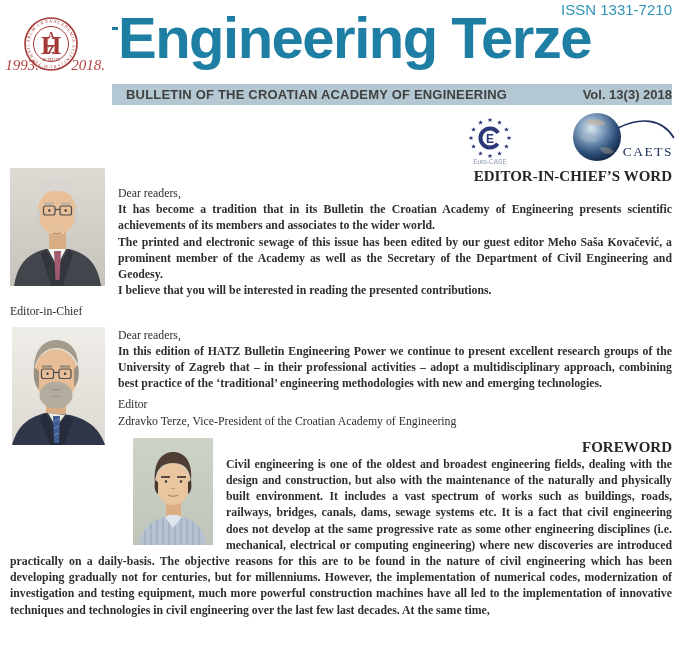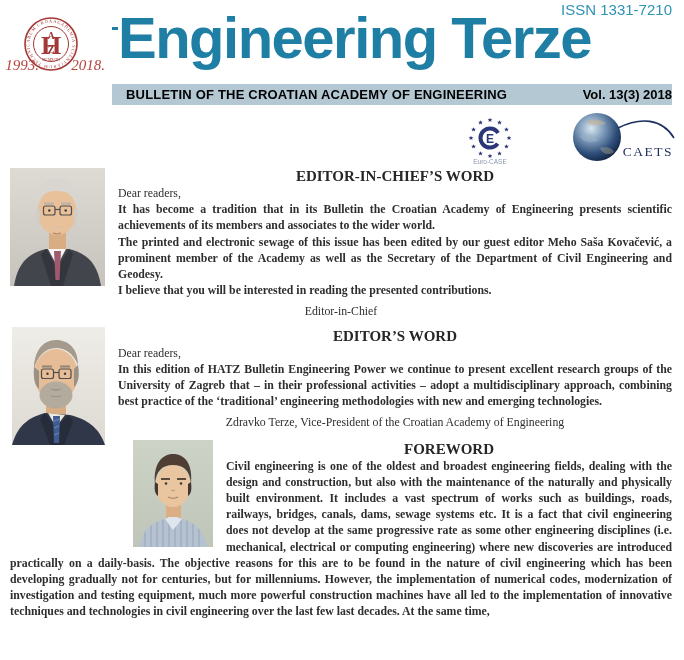--- a/index.html
+++ b/index.html
@@ -8,38 +8,38 @@
   
   .issn{position:absolute;top:1px;right:12px;font-family:"Liberation Sans",sans-serif;
         font-size:15px;color:#2e93b4;}
   .masthead{position:absolute;left:118px;top:8px;font-family:"Liberation Sans",sans-serif;
         font-weight:bold;font-size:58px;line-height:1.05;color:#1e7ea4;letter-spacing:-1.5px;
         white-space:nowrap;}
   .title-dash{position:absolute;left:112px;top:27px;width:6px;height:2.5px;background:#1e7ea4;}
   .seal-svg{position:absolute;left:0;top:12px;}
   .banner{position:absolute;left:112px;top:84px;width:560px;height:21px;background:#b3c8d2;
         display:flex;align-items:center;font-family:"Liberation Sans",sans-serif;
-        font-weight:bold;font-size:13px;color:#000000;}
+        font-weight:bold;font-size:13px;color:#404040;}
   .banner-text{margin-left:14px;letter-spacing:0.2px;}
   .banner-vol{margin-left:auto;margin-right:0;}
   .partner-svg{position:absolute;left:440px;top:110px;}
   
   .content{position:absolute;left:0;top:167px;width:684px;box-sizing:border-box;
         padding:0 12px 0 10px;font-size:11.8px;line-height:16.2px;text-align:justify;}
   .sec{overflow:visible;}
   .sec2{margin-top:7px;}
   .sec3{margin-top:9px;}
   .photo{float:left;display:block;}
   .photo1{width:95px;height:118px;margin:1px 13px 3px 0;}
   .photo2{width:93px;height:118px;margin:0 13px 3px 2px;}
   .photo3{width:80px;height:107px;margin:0 13px 3px 15px;}
-  h2{font-size:15px;line-height:18px;font-weight:bold;margin:0;text-align:center;color:#262626;}
+  h2{font-size:15px;line-height:18px;font-weight:bold;margin:0;text-align:right;color:#262626;}
   .sec2 h2{margin-top:7px;}
   .content p{margin:0;font-weight:bold;}
-  .signoff{text-align:center;margin-top:5px;clear:none;}
+  .signoff{text-align:left;margin-top:5px;clear:none;}
 </style>
 </head>
 <body>
 
 <div class="page">
 
   <div class="issn">ISSN 1331-7210</div>
 
   <div class="title-dash"></div>
   <div class="masthead">Engineering Terze</div>
@@ -168,24 +168,24 @@
         <path d="M37,61 Q44,64 51,61 Q44,66 37,61 Z" fill="#8f867a"></path>
         <path d="M39,69 Q44,70.5 49,69" fill="none" stroke="#9a9184" stroke-width="1"></path>
         <path d="M0,118 C6,97 18,90 33,86 L58,88 C74,92 87,100 93,118 Z" fill="#303748"></path>
         <path d="M33,86 L44,102 L56,88 L61,94 L52,118 L38,118 L28,92 Z" fill="#262c3a"></path>
         <path d="M36,86 L44,100 L53,88 Z" fill="#eceadf"></path>
         <path d="M41,89 L48,89 L47,116 L42,116 Z" fill="#3f5d92"></path>
         <line x1="42" y1="94" x2="47.4" y2="92" stroke="#6f8ab8" stroke-width="1"></line>
         <line x1="42" y1="101" x2="47.2" y2="99" stroke="#6f8ab8" stroke-width="1"></line>
         <line x1="42" y1="108" x2="47" y2="106" stroke="#6f8ab8" stroke-width="1"></line>
       </svg>
-      <h2>EDITOR’S WORD</h2>
       <div>Dear readers,</div>
       <p>In this edition of HATZ Bulletin Engineering Power we continue to present excellent research groups of the University of Zagreb that – in their professional activities – adopt a multidisciplinary approach, combining best practice of the ‘traditional’ engineering methodologies with new and emerging technologies.</p>
       <div class="signoff">
+        <div>Editor</div>
         <div>Zdravko Terze, Vice-President of the Croatian Academy of Engineering</div>
       </div>
     </div>
 
     <div class="sec sec3">
       <svg class="photo photo3" viewBox="0 0 80 107" xmlns="http://www.w3.org/2000/svg">
         <defs>
           <linearGradient id="p3bg" x1="0" y1="0" x2="0" y2="1">
             <stop offset="0%" stop-color="#ced3c8"></stop>
               <stop offset="100%" stop-color="#c0c5ba"></stop>

